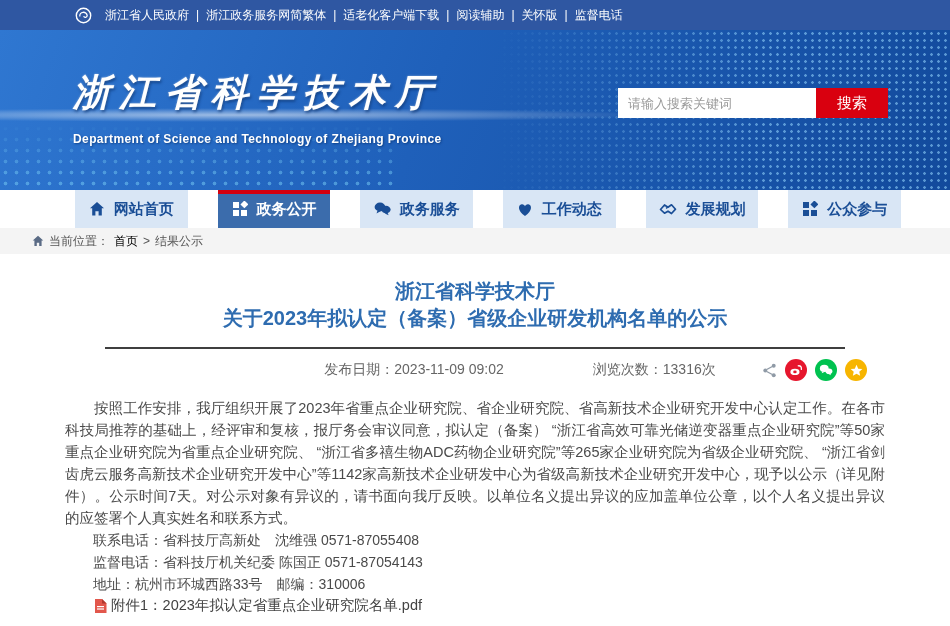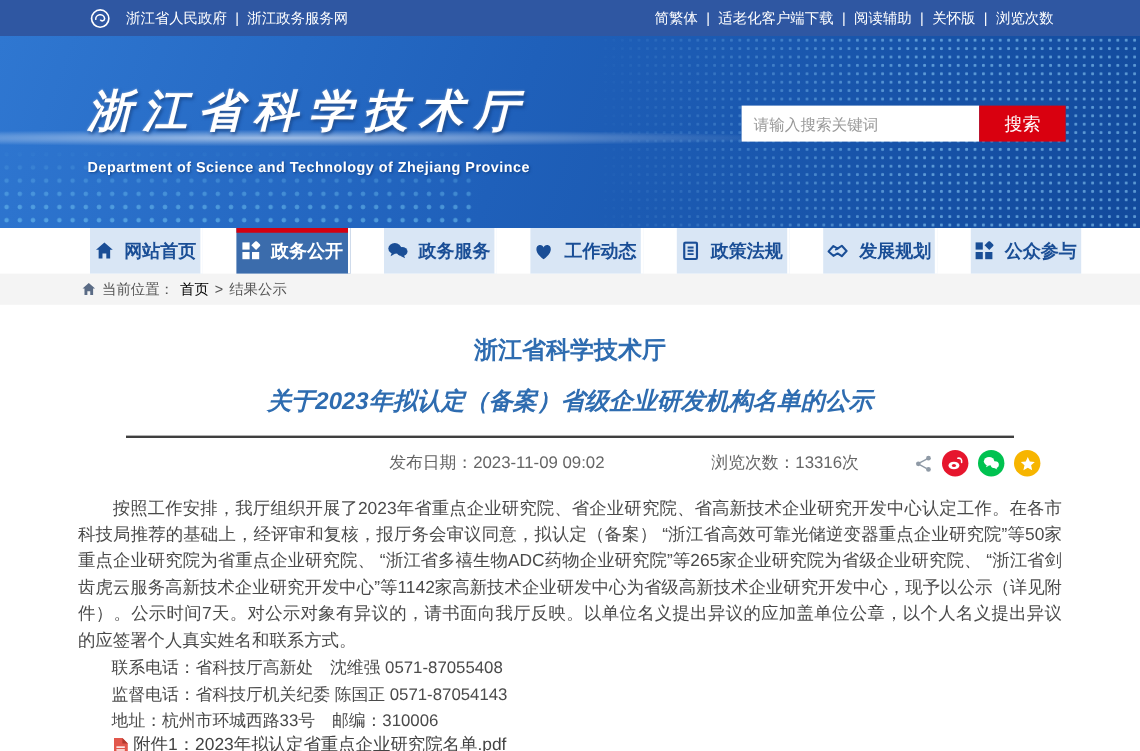--- a/index.html
+++ b/index.html
@@ -1,21 +1,21 @@
 <!DOCTYPE html>
 <html><head>
 <meta charset="utf-8">
 <style>
   * { margin:0; padding:0; box-sizing:border-box; }
   html,body { width:950px; height:626px; overflow:hidden; background:#fff;
     font-family:"Liberation Sans","DejaVu Sans",sans-serif; }
 
   
   .topbar { height:30px; background:#2f57a2; color:#fff; font-size:12px;
-    display:flex; align-items:center; justify-content:space-between;
+    display:flex; align-items:center; justify-content:flex-start;
     padding:0 72px 0 75px; }
   .topbar .grp { display:flex; align-items:center; gap:7px; }
   .topbar a { color:#fff; text-decoration:none; cursor:pointer; }
   .emblem { width:17px; height:17px; margin-right:6px; }
 
   
   .banner { position:relative; height:160px; overflow:hidden;
     background:linear-gradient(110deg,#2f77d1 0%,#1f60ba 45%,#124a9c 100%); }
   .banner .flare { position:absolute; left:0; top:78px; width:70%; height:14px;
     background:radial-gradient(ellipse at 35% 50%, rgba(255,255,255,.55), rgba(255,255,255,0) 70%); }
@@ -46,27 +46,27 @@
   .nav-inner { width:826px; margin-left:75px; height:38px; display:flex;gap:28px; }
   .nav-item { flex:1; display:flex; align-items:center; justify-content:center; gap:9px;
     background:#d9e6f5; color:#1a4e96; font-size:15px; font-weight:bold;
     border-right:2px solid #fff; cursor:pointer; }
   .nav-item:last-child { border-right:none; }
   .nav-item.active { background:#3b6cac; color:#fff; box-shadow:inset 0 4px 0 #d40010; }
   .nav-item svg { flex:0 0 auto; }
 
   
   .crumbbar { height:26px; background:#f4f4f4; display:flex; align-items:center;
-    padding-left:68px; font-size:12px; color:#555; gap:5px; }
+    padding-left:32px; font-size:12px; color:#555; gap:5px; }
   .crumbbar a { color:#000000; text-decoration:none; cursor:pointer; }
 
   
   .content { width:820px; margin:0 auto; }
   .a-title1 { margin-top:24px; text-align:center; font-size:20px; font-weight:600; color:#2e6cb0; }
-  .a-title2 { margin-top:16px; text-align:center; font-size:20px; font-weight:600; color:#2e6cb0;font-style:italic; }
+  .a-title2 { text-align:center; font-size:20px; font-weight:600; color:#2e6cb0; }
   .a-rule { width:740px; margin:15px auto 0; border:none; border-top:2px solid #3f3f3f; }
   .meta { position:relative; height:34px; margin-top:4px; font-size:14px; color:#666; }
   .meta-center { position:absolute; left:50%; top:50%; transform:translate(-50%,-50%) translateX(45px);
     display:flex; gap:89px; white-space:nowrap; }
   .share { position:absolute; right:18px; top:50%; transform:translateY(-50%);
     display:flex; align-items:center; gap:8px; }
   .share .dot { width:22px; height:22px; border-radius:50%; display:flex;
     align-items:center; justify-content:center; cursor:pointer; }
   .dot.weibo { background:#e6162d; }
   .dot.wechat { background:#00c250; }
@@ -94,21 +94,21 @@
   </div>
   <div class="grp">
     <a>简繁体</a>
     <span>|</span>
     <a>适老化客户端下载</a>
     <span>|</span>
     <a>阅读辅助</a>
     <span>|</span>
     <a>关怀版</a>
     <span>|</span>
-    <a>浏览次数</a>
+    <a>监督电话</a>
   </div>
 </div>
 
 <div class="banner">
   <div class="flare"></div>
   <div class="dots-right"></div>
   <div class="dots-bottom"></div>
   <div class="logo-block">
     <div class="logo-cn">浙江省科学技术厅</div>
     <div class="logo-en">Department of Science and Technology of Zhejiang Province</div>
@@ -143,29 +143,20 @@
         <ellipse cx="12" cy="8.6" rx="4.6" ry="3.8" fill="currentColor"></ellipse>
         <path d="M13.5 11.6 L14.6 14.2 L10.8 12.4 Z" fill="currentColor"></path>
       </svg>
       <span>政务服务</span>
     </div>
     <div class="nav-item">
       <svg width="16" height="15" viewBox="0 0 16 15">
         <path d="M8 14 C0 8.5 1.2 2.8 4.6 2.2 C6.4 1.9 7.6 3.2 8 4.2 C8.4 3.2 9.6 1.9 11.4 2.2 C14.8 2.8 16 8.5 8 14 Z" fill="currentColor"></path>
       </svg>
       <span>工作动态</span>
-    </div>
-    <div class="nav-item">
-      <svg width="15" height="16" viewBox="0 0 15 16">
-        <rect x="2.2" y="1.2" width="10.6" height="13.6" rx="1" fill="none" stroke="currentColor" stroke-width="1.8"></rect>
-        <line x1="5" y1="5.2" x2="10" y2="5.2" stroke="currentColor" stroke-width="1.6"></line>
-        <line x1="5" y1="8" x2="10" y2="8" stroke="currentColor" stroke-width="1.6"></line>
-        <line x1="5" y1="10.8" x2="10" y2="10.8" stroke="currentColor" stroke-width="1.6"></line>
-      </svg>
-      <span>政策法规</span>
     </div>
     <div class="nav-item">
       <svg width="18" height="16" viewBox="0 0 18 16">
         <path d="M1.5 8.5 L5.5 4 L9 6.2 L12.5 3.8 L16.5 8.2 L12.5 12.5 L9 10.2 L5.5 12.2 Z" fill="none" stroke="currentColor" stroke-width="1.7" stroke-linejoin="round"></path>
         <line x1="7" y1="7.4" x2="9" y2="6.2" stroke="currentColor" stroke-width="1.4"></line>
       </svg>
       <span>发展规划</span>
     </div>
     <div class="nav-item">
       <svg width="16" height="16" viewBox="0 0 16 16">

